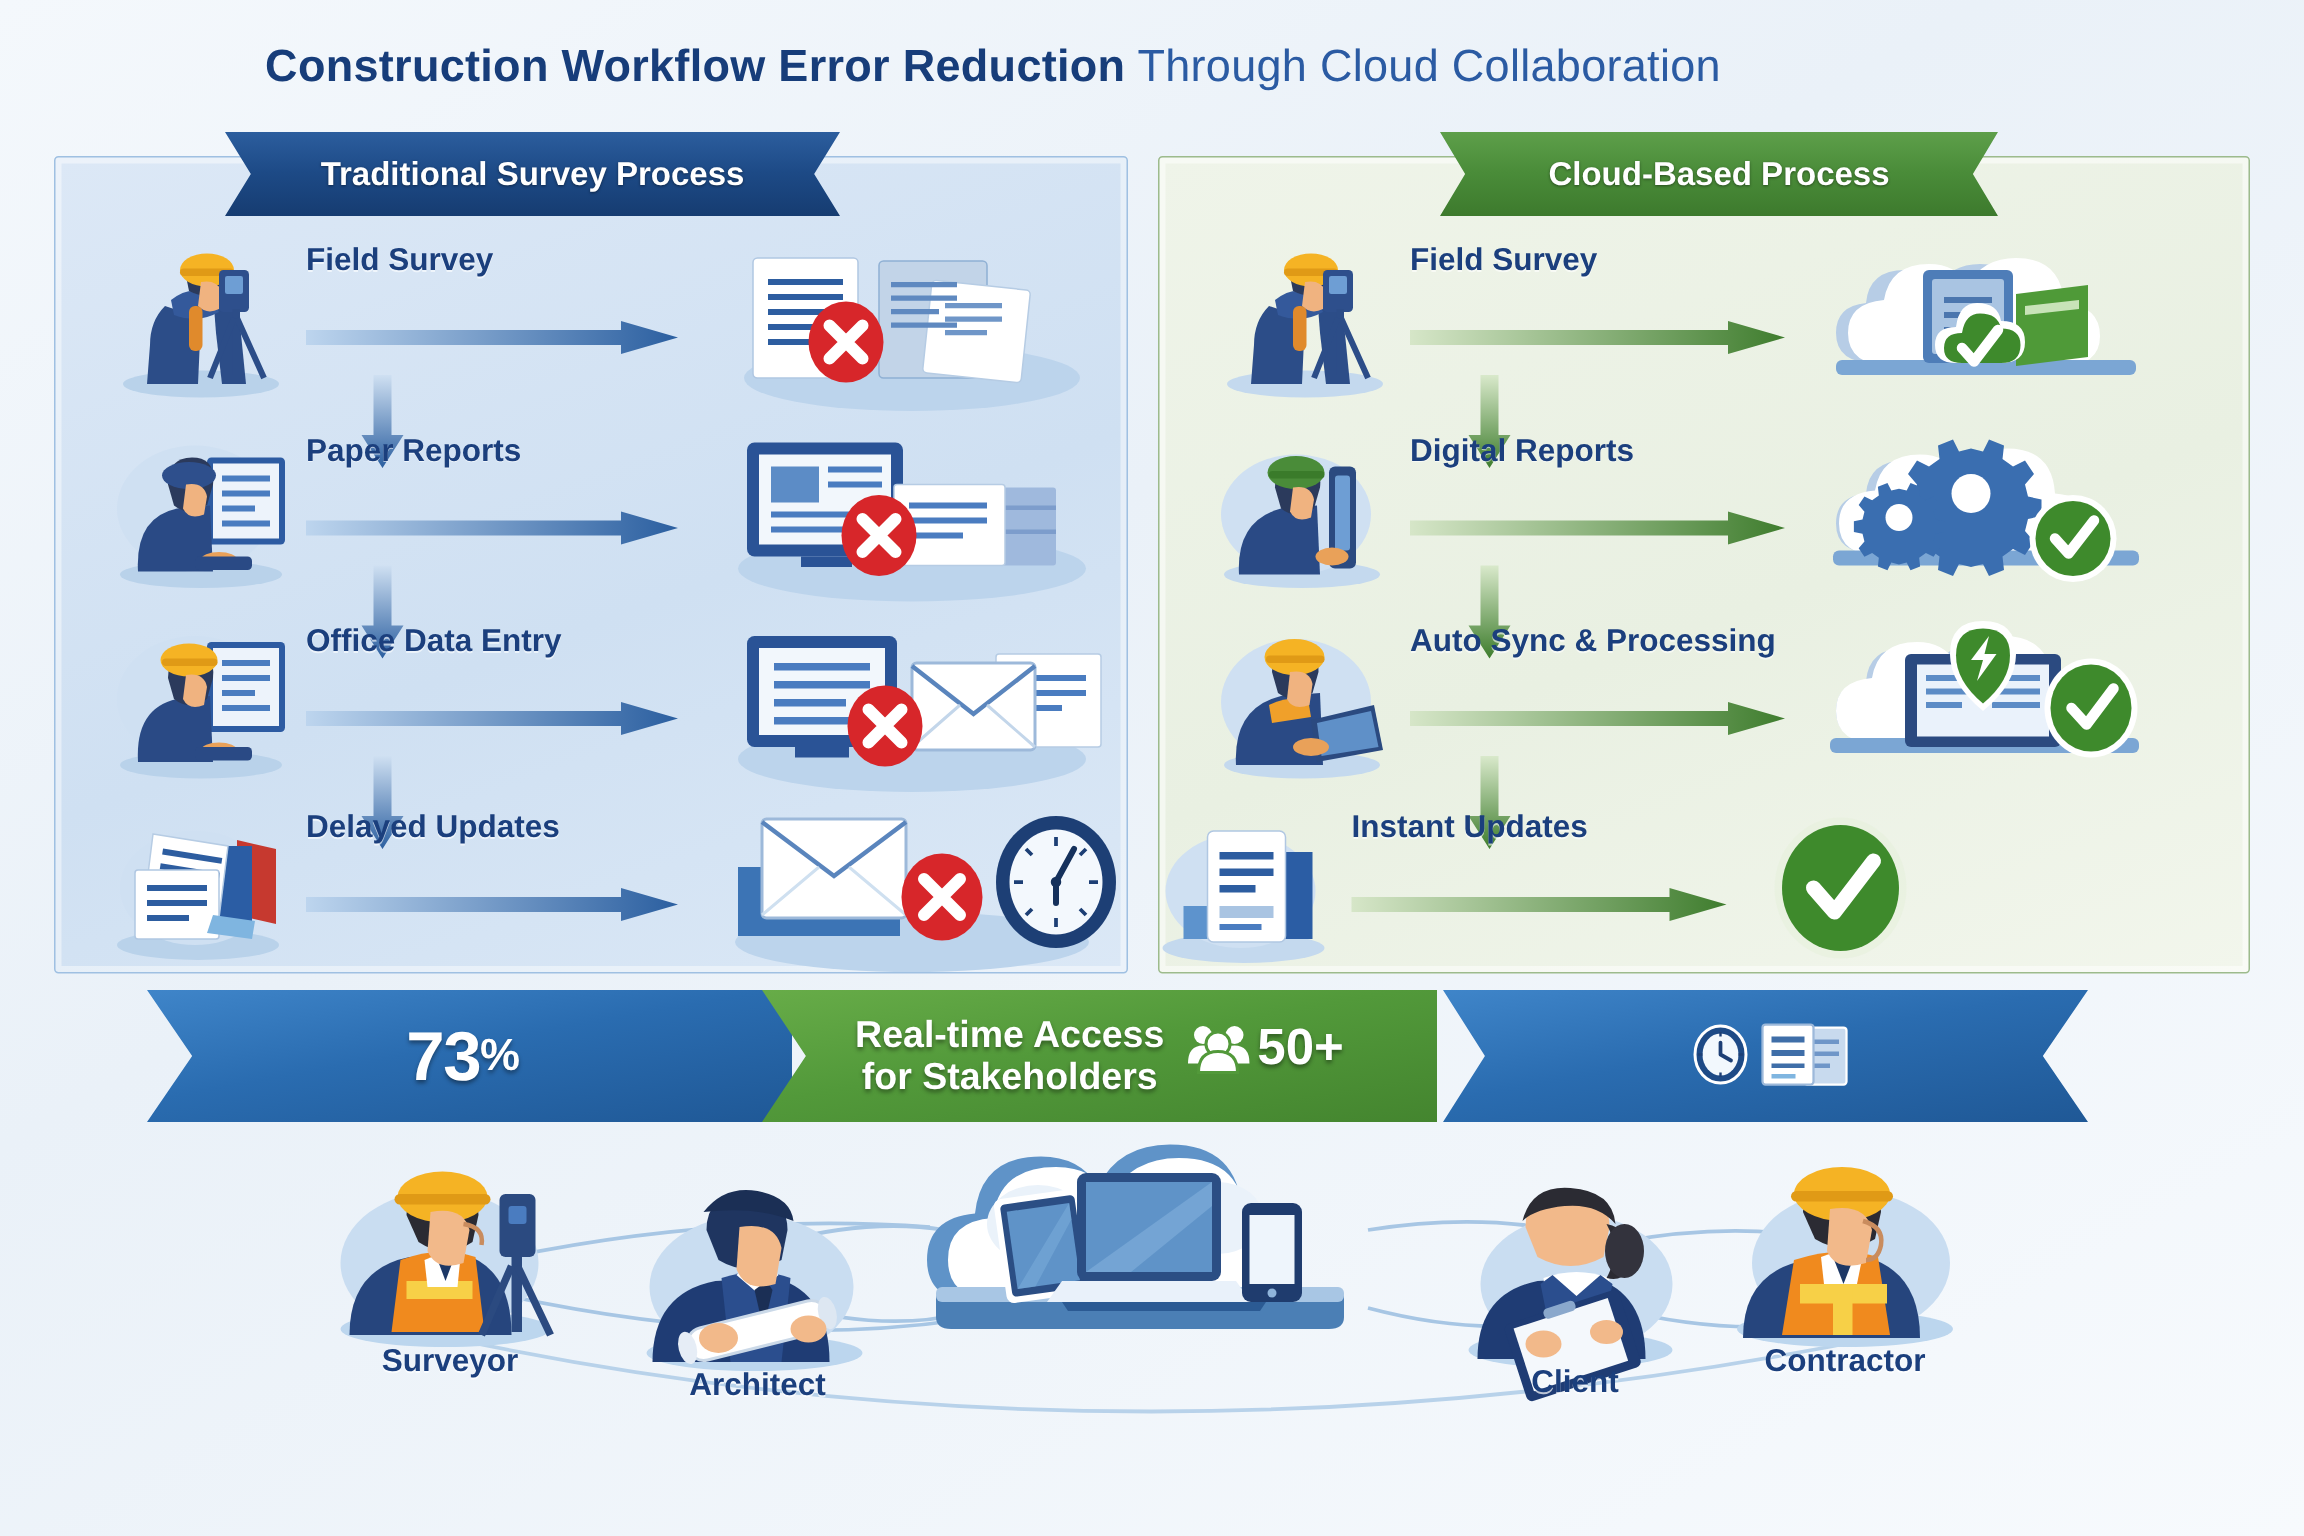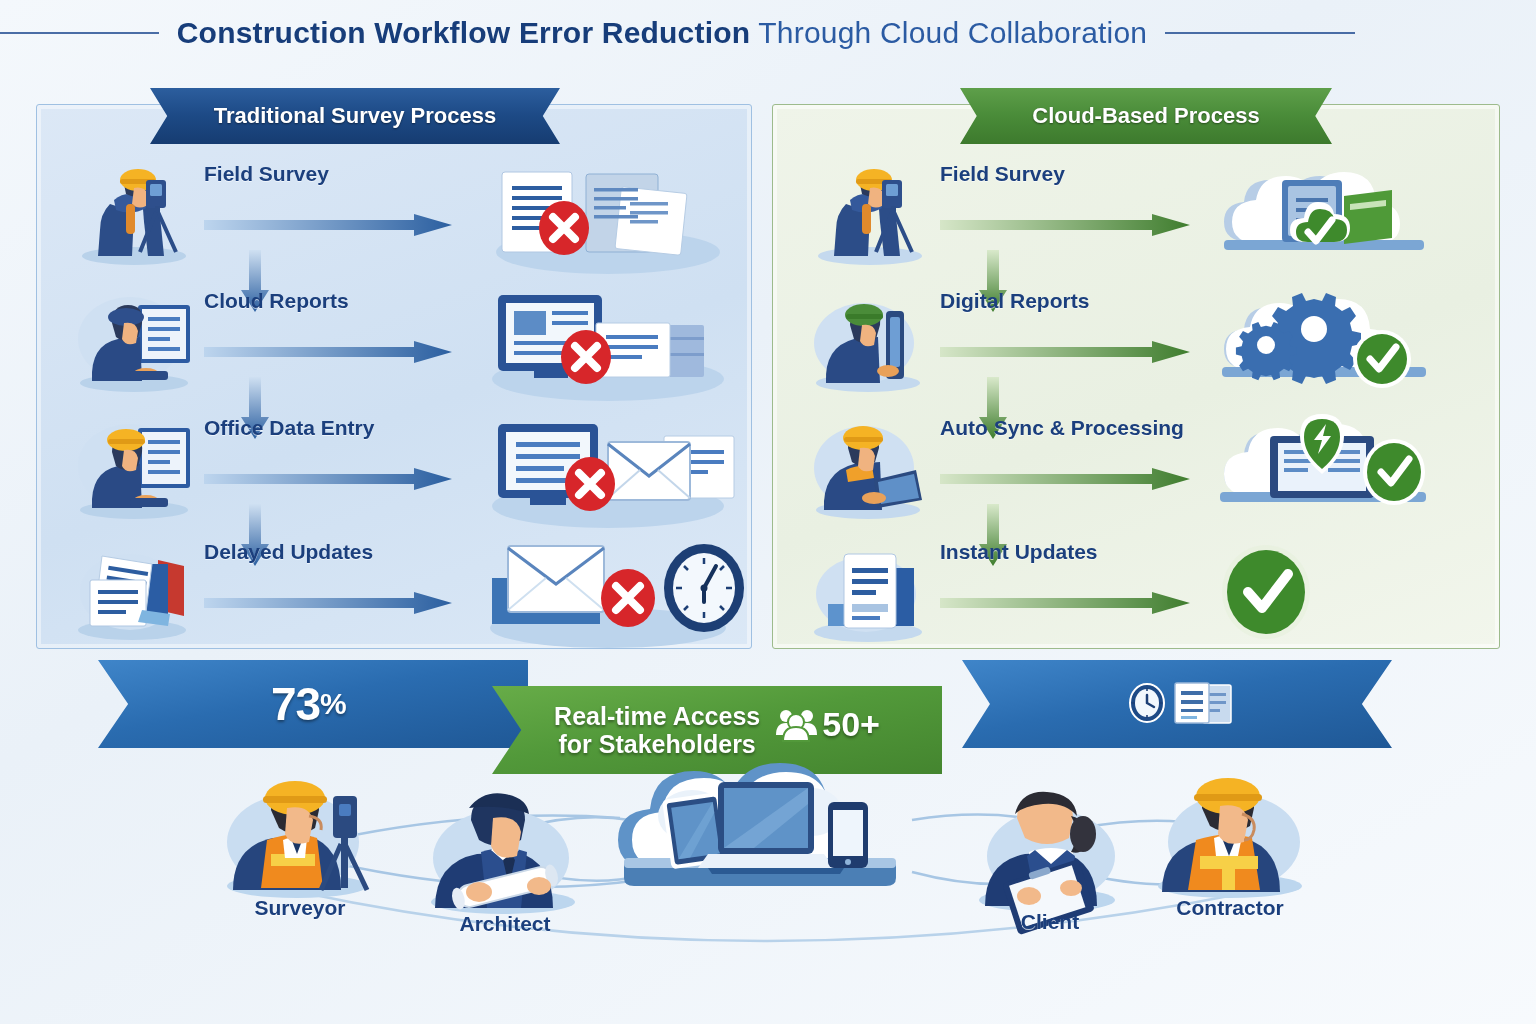--- a/index.html
+++ b/index.html
@@ -5,22 +5,22 @@
   * { box-sizing: border-box; margin: 0; padding: 0; }
   html, body { width: 1536px; height: 1024px; overflow: hidden; }
   body {
     font-family: "Liberation Sans", sans-serif;
     background: linear-gradient(150deg, #f4f8fc 0%, #eaf1f8 40%, #f7fafd 100%);
     position: relative;
   }
 
   
   .title-row {
-    position: absolute; top: 10px; left: 0; width: 1324px; height: 46px;
-    display: flex; align-items: center; justify-content: center; gap: 18px;
+    position: absolute; top: 22px; left: 0; width: 1324px; height: 46px;
+    display: flex; align-items: center; justify-content: center; gap: 18px; flex-direction: column;
   }
   .title-rule { height: 2px; background: #2b5596; flex: 0 0 190px; opacity: .85; }
   .title-text {
     font-size: 30px; letter-spacing: .2px; white-space: nowrap;
     color: #1c4484;
   }
   .title-text .bold { font-weight: bold; color: #173d7a; }
   .title-text .light { font-weight: normal; color: #2b5ba3; }
 
   
@@ -80,24 +80,23 @@
     color: #fff; font-weight: bold; text-shadow: 0 2px 3px rgba(0,0,0,.4);
   }
   .banner.b1 {
     left: 98px; width: 430px; font-size: 30px;
     background: linear-gradient(170deg, #3f85c9 0%, #2a6cb0 45%, #1f5896 100%);
     clip-path: polygon(0 0, 100% 0, 100% 50%, 100% 100%, 0 100%, 7% 50%);
   }
   .banner.b1 .num { font-size: 46px; letter-spacing: -1px; }
   .banner.b1 .pct { font-size: 30px; }
   .banner.b2 {
-    left: 492px; width: 450px; font-size: 25px; line-height: 1.12; text-align: center;
+    left: 508px; width: 450px; font-size: 25px; line-height: 1.12; text-align: center;
     background: linear-gradient(170deg, #67ac48 0%, #52993a 45%, #44852f 100%);
     clip-path: polygon(0 0, 100% 0, 100% 100%, 0 100%, 6.5% 50%);
-    margin-top: 26px;
   }
   .banner.b3 {
     left: 962px; width: 430px; font-size: 25px;
     background: linear-gradient(170deg, #3f85c9 0%, #2a6cb0 45%, #1f5896 100%);
     clip-path: polygon(0 0, 100% 0, 93% 50%, 100% 100%, 0 100%, 6.5% 50%);
   }
 
   
   .stake {
     position: absolute; text-align: center;
@@ -216,21 +215,21 @@
           <rect x="76" y="60" width="32" height="4"></rect>
         </g>
       <path d="M20 94 q-2 -36 26 -42 l22 -2 l2 44 z" fill="#2a4a85"></path>
       <path d="M40 36 q0 -18 16 -18 q16 0 14 18 l-4 14 q-12 8 -22 0z" fill="#2b3a5c"></path>
       <ellipse cx="54" cy="30" rx="18" ry="9" fill="#2e4f8c"></ellipse>
       <path d="M52 36 q12 -2 14 8 l-2 12 q-10 4 -14 -4z" fill="#f0b380"></path>
       <ellipse cx="74" cy="86" rx="12" ry="5" fill="#e9a159"></ellipse>
       <rect x="58" y="84" width="38" height="9" rx="3" fill="#2a4a85"></rect>
     </svg>
   </div>
-  <div class="label">Cloud Reports</div>
+  <div class="label">Paper Reports</div>
   <div class="arrow-h">
     <svg width="248" height="22" viewBox="0 0 248 22">
       <path d="M0 6 h210 v-6 l38 11 l-38 11 v-6 H0 z" fill="url(#bgr1)"></path>
     </svg>
   </div>
   <div class="result">
     <svg width="280" height="118" viewBox="0 0 280 118">
       <ellipse cx="140" cy="96" rx="116" ry="22" fill="#bcd4ec"></ellipse>
       <rect x="192" y="42" width="44" height="52" rx="2" fill="#9fb9dd"></rect>
       <g fill="#7d9dcc">
@@ -555,21 +554,21 @@
       </g>
     </svg>
   </div>
 </div>
 <div class="vert-arrow" style="left:978px; top:504px;">
   <svg width="30" height="62" viewBox="0 0 30 62">
       <path d="M9 0 h12 v40 h8 l-14 22 l-14 -22 h8 z" fill="url(#gdv1)"></path>
     </svg>
 </div>
 
-<div class="step" style="left:808px; top:534px; width:690px;">
+<div class="step" style="left:769px; top:534px; width:690px;">
   <div class="person">
     <svg width="130" height="112" viewBox="0 0 130 112">
       <ellipse cx="60" cy="94" rx="54" ry="10" fill="#c4d9ee"></ellipse>
       <ellipse cx="58" cy="56" rx="50" ry="38" fill="#cfe0f2"></ellipse>
       <rect x="72" y="30" width="34" height="58" fill="#2b5da4"></rect>
       <rect x="20" y="66" width="32" height="22" fill="#5d93cd"></rect>
       <rect x="36" y="16" width="52" height="74" rx="4" fill="#fff" stroke="#b0c7e2"></rect>
       <g fill="#2d5da0">
           <rect x="44" y="30" width="36" height="5"></rect>
           <rect x="44" y="41" width="36" height="5"></rect>

